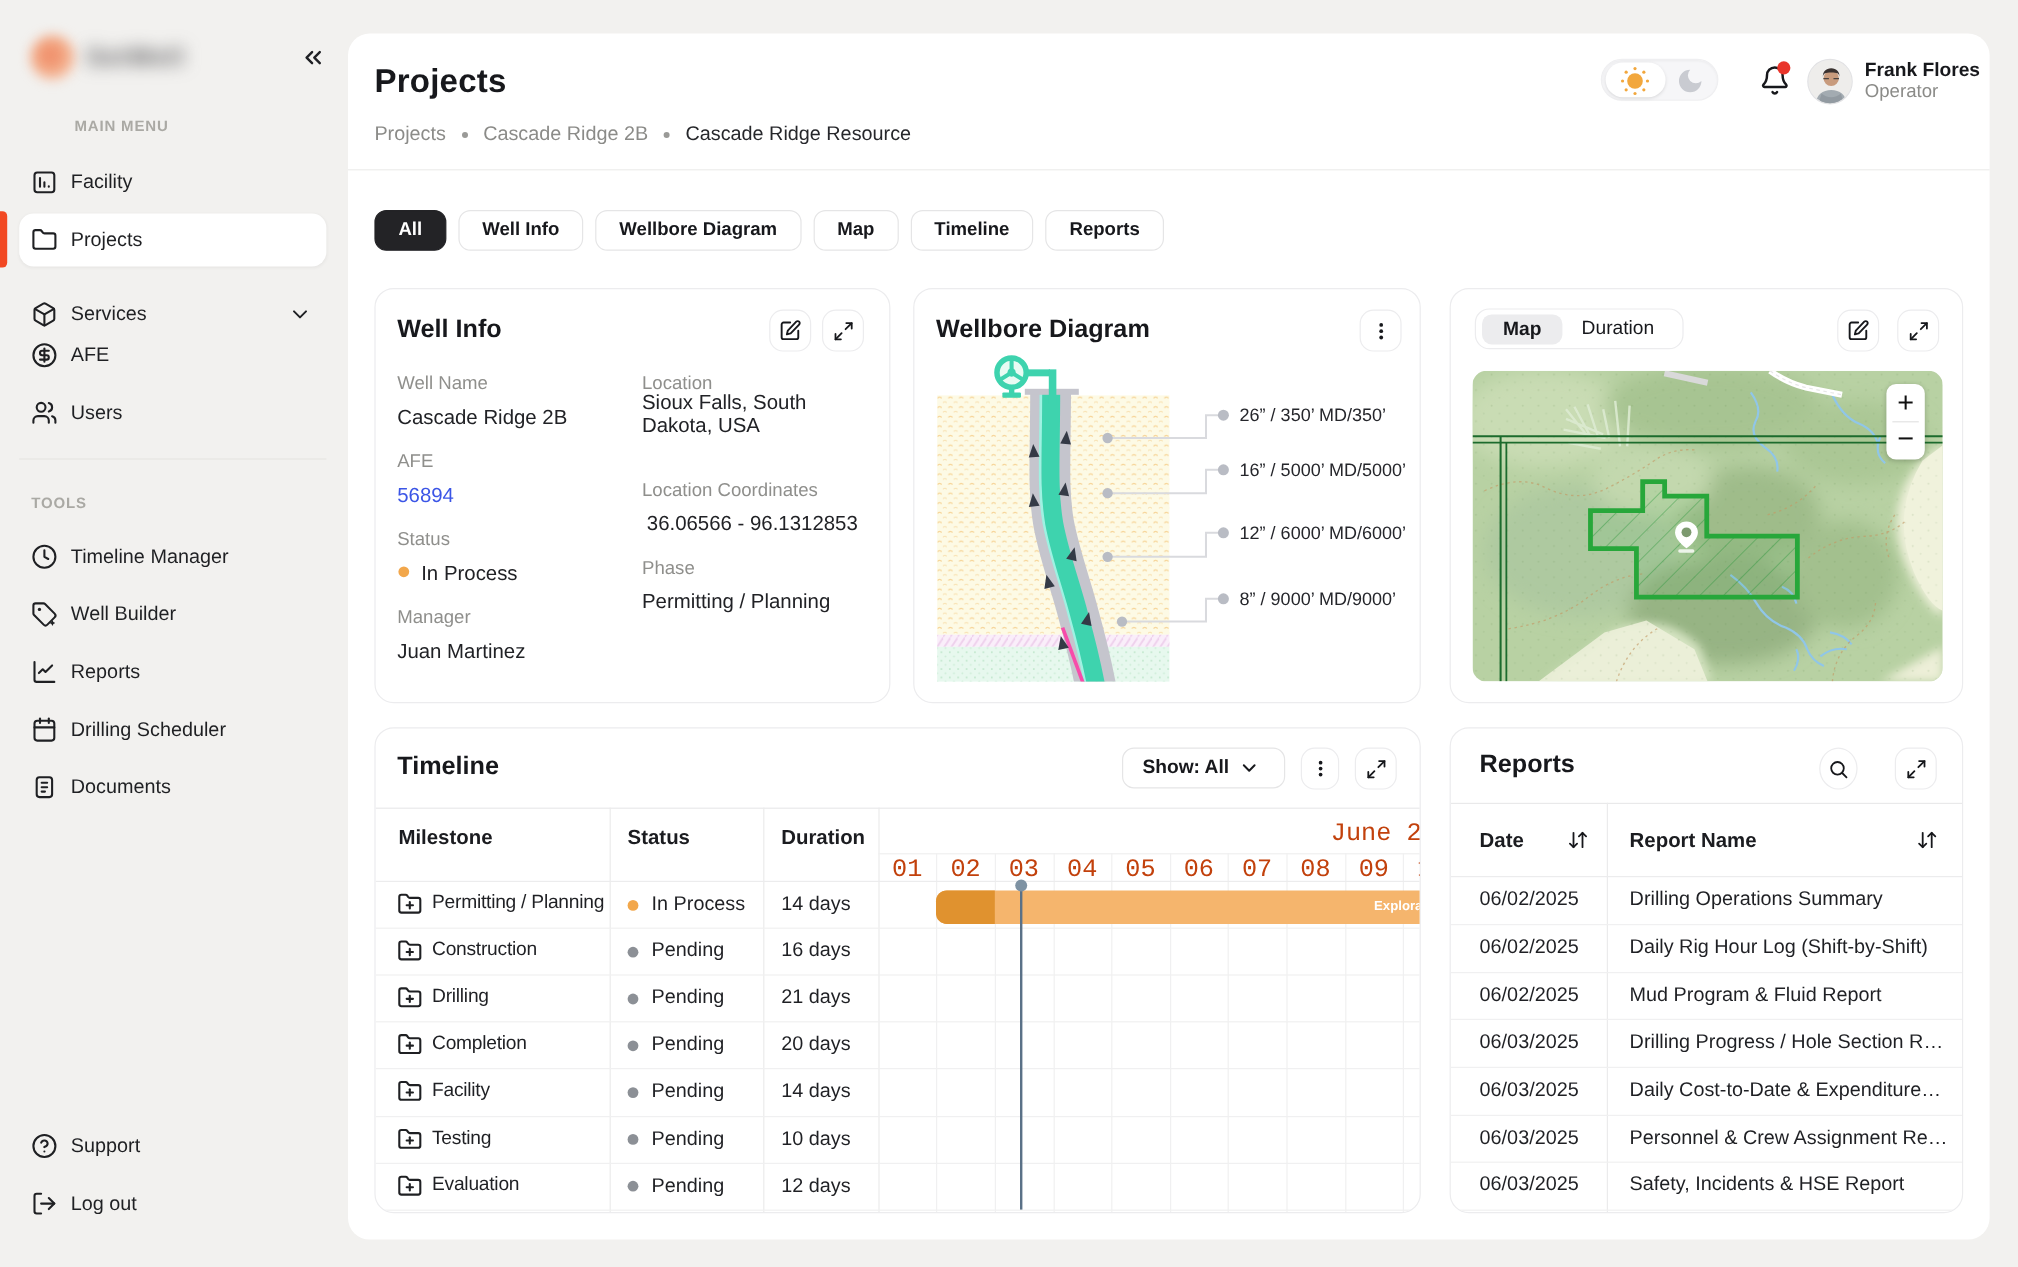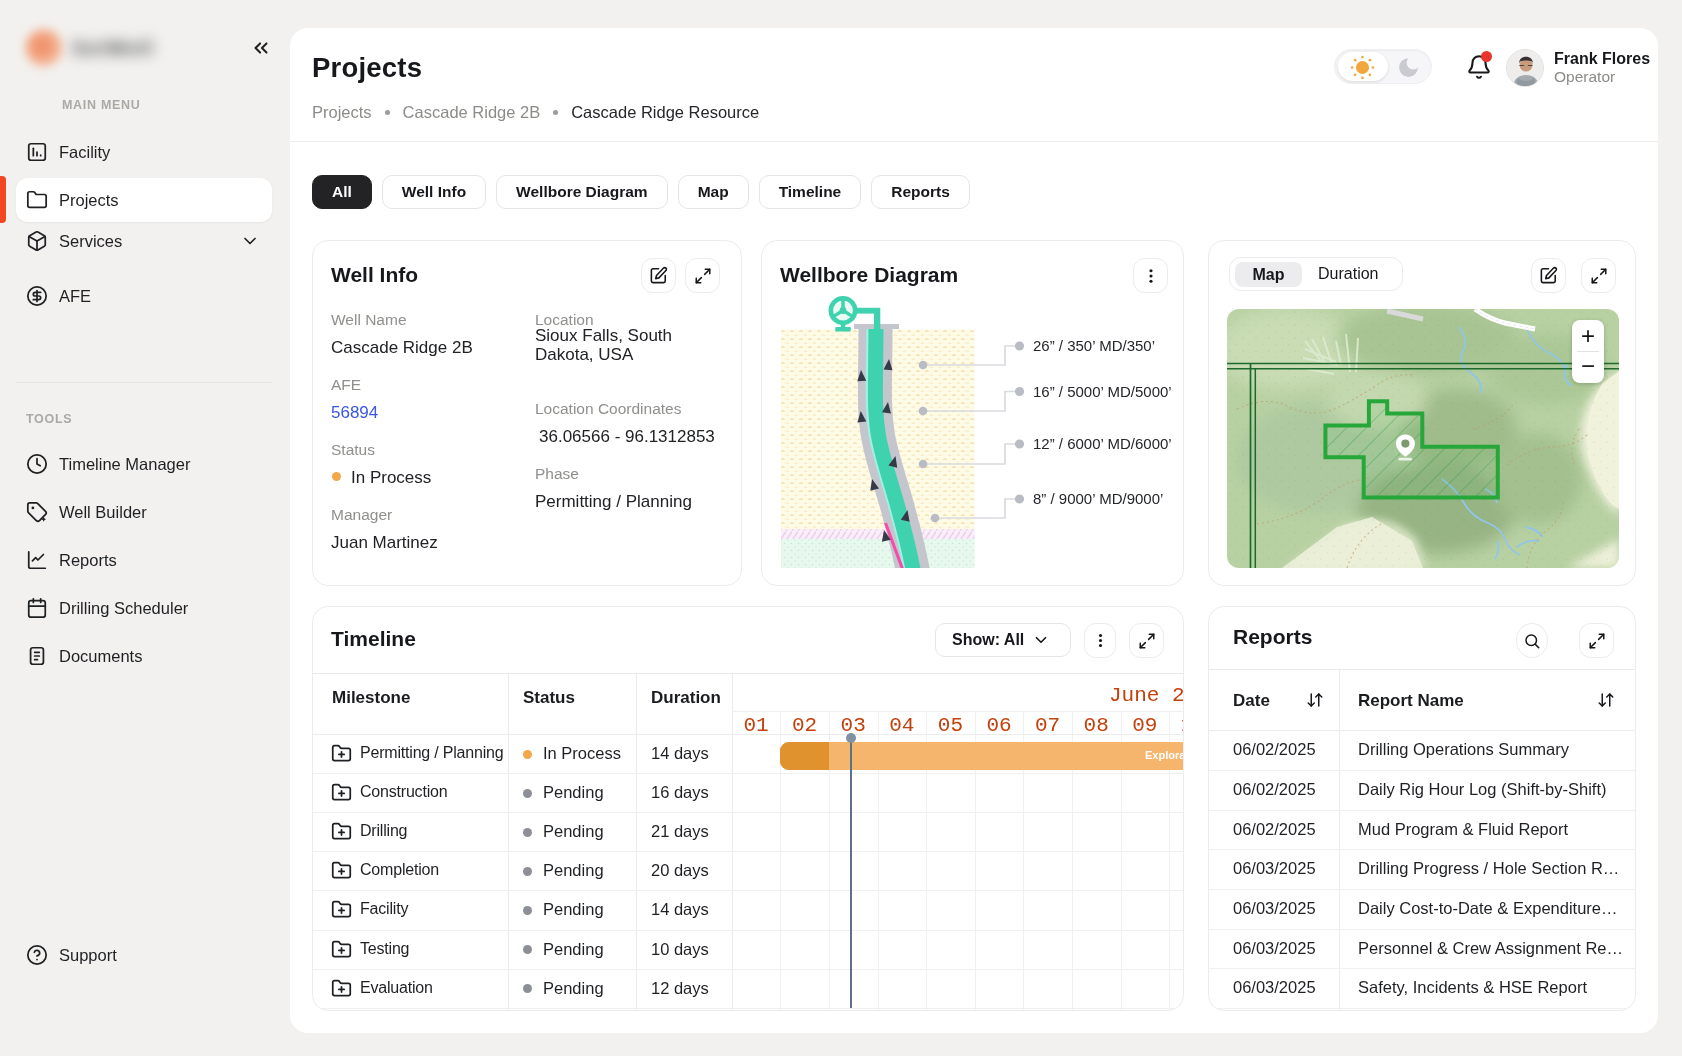--- a/index.html
+++ b/index.html
@@ -98,38 +98,47 @@
         <path d="M16 16v-.5"></path>
       </svg>
     <span>Facility</span>
     </div>
   <div class="mitem active" style="top:178px;" id="mi-proj">
     <svg width="22" height="22" viewBox="0 0 24 24" fill="none" stroke="#1f2023" stroke-width="1.9" stroke-linecap="round" stroke-linejoin="round">
         <path d="M20 20a2 2 0 0 0 2-2V8a2 2 0 0 0-2-2h-7.9a2 2 0 0 1-1.69-.9L9.6 3.9A2 2 0 0 0 7.93 3H4a2 2 0 0 0-2 2v13a2 2 0 0 0 2 2Z"></path>
       </svg>
     <span>Projects</span>
     </div>
-  <div class="mitem" style="top:219px;" id="mi-serv">
+  <div class="mitem" style="top:240px;" id="mi-serv">
     <svg width="22" height="22" viewBox="0 0 24 24" fill="none" stroke="#1f2023" stroke-width="1.9" stroke-linecap="round" stroke-linejoin="round">
         <path d="M21 8a2 2 0 0 0-1-1.73l-7-4a2 2 0 0 0-2 0l-7 4A2 2 0 0 0 3 8v8a2 2 0 0 0 1 1.73l7 4a2 2 0 0 0 2 0l7-4A2 2 0 0 0 21 16Z"></path>
         <path d="m3.3 7 8.7 5 8.7-5"></path>
         <path d="M12 22V12"></path>
       </svg>
     <span>Services</span>
     <svg class="chev" width="20" height="20" viewBox="0 0 24 24" fill="none" stroke="#1f2023" stroke-width="2" stroke-linecap="round" stroke-linejoin="round">
         <path d="m6 9 6 6 6-6"></path>
       </svg>
     </div>
   <div class="mitem" style="top:274px;" id="mi-afe">
     <svg width="22" height="22" viewBox="0 0 24 24" fill="none" stroke="#1f2023" stroke-width="1.9" stroke-linecap="round" stroke-linejoin="round">
         <circle cx="12" cy="12" r="10"></circle>
         <path d="M16 8h-6a2 2 0 1 0 0 4h4a2 2 0 1 1 0 4H8"></path>
         <path d="M12 18V6"></path>
       </svg>
     <span>AFE</span>
+    </div>
+  <div class="mitem" style="top:322px;" id="mi-users">
+    <svg width="22" height="22" viewBox="0 0 24 24" fill="none" stroke="#1f2023" stroke-width="1.9" stroke-linecap="round" stroke-linejoin="round">
+        <path d="M16 21v-2a4 4 0 0 0-4-4H6a4 4 0 0 0-4 4v2"></path>
+        <circle cx="9" cy="7" r="4"></circle>
+        <path d="M22 21v-2a4 4 0 0 0-3-3.87"></path>
+        <path d="M16 3.13a4 4 0 0 1 0 7.75"></path>
+      </svg>
+    <span>Users</span>
     </div>
 
   <div class="side-div" style="top:382px;"></div>
   <div class="menu-label" style="top:412px;">TOOLS</div>
 
   <div class="mitem" style="top:442px;" id="mi-tm">
     <svg width="22" height="22" viewBox="0 0 24 24" fill="none" stroke="#1f2023" stroke-width="1.9" stroke-linecap="round" stroke-linejoin="round">
         <circle cx="12" cy="12" r="10"></circle>
         <polyline points="12 6 12 12 15.5 14"></polyline>
       </svg>
@@ -169,20 +178,28 @@
     <span>Documents</span>
     </div>
 
   <div class="mitem" style="top:933px;" id="mi-sup">
     <svg width="22" height="22" viewBox="0 0 24 24" fill="none" stroke="#1f2023" stroke-width="1.9" stroke-linecap="round" stroke-linejoin="round">
         <circle cx="12" cy="12" r="10"></circle>
         <path d="M9.09 9a3 3 0 0 1 5.83 1c0 2-3 3-3 3"></path>
         <path d="M12 17h.01"></path>
       </svg>
     <span>Support</span>
+    </div>
+  <div class="mitem" style="top:981px;" id="mi-out">
+    <svg width="22" height="22" viewBox="0 0 24 24" fill="none" stroke="#1f2023" stroke-width="1.9" stroke-linecap="round" stroke-linejoin="round">
+        <path d="M9 21H5a2 2 0 0 1-2-2V5a2 2 0 0 1 2-2h4"></path>
+        <path d="m16 17 5-5-5-5"></path>
+        <path d="M21 12H9"></path>
+      </svg>
+    <span>Log out</span>
     </div>
 </div>
 
 <div id="main">
   <h1 class="pagetitle">Projects</h1>
   <div class="crumbs">
       <span>Projects</span>
       <span class="sep"></span>
       <span>Cascade Ridge 2B</span>
       <span class="sep"></span>

